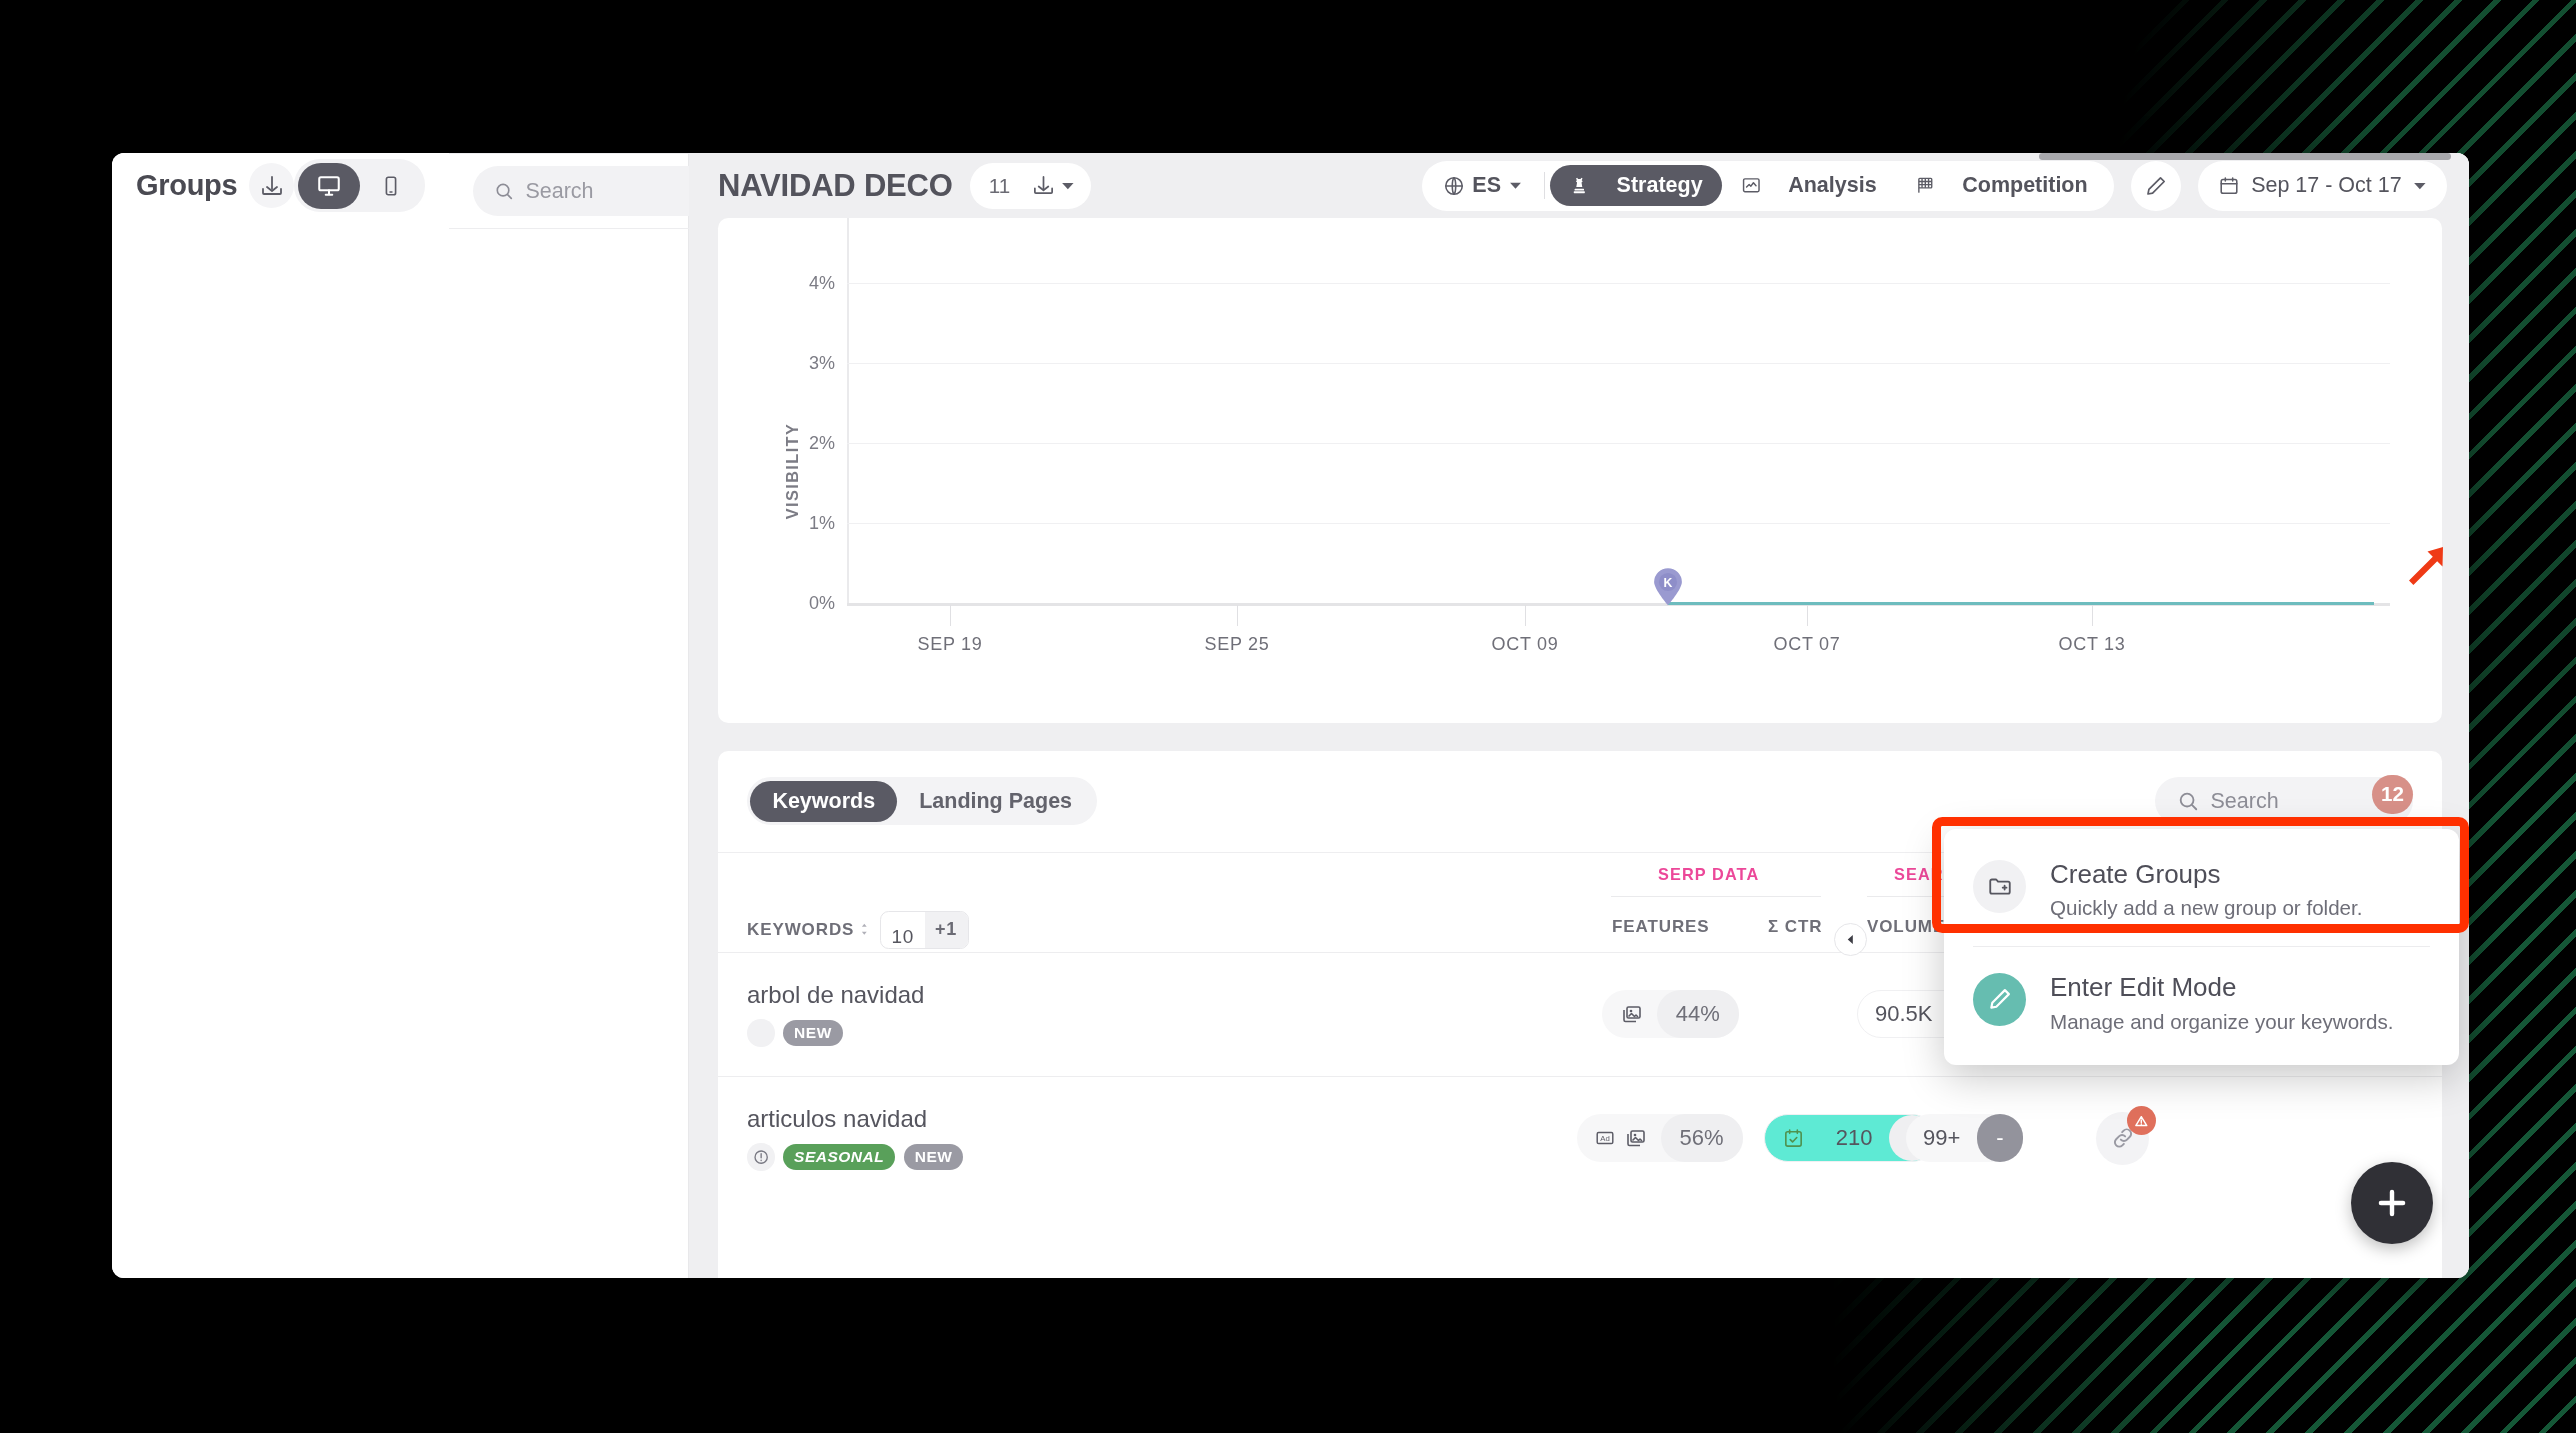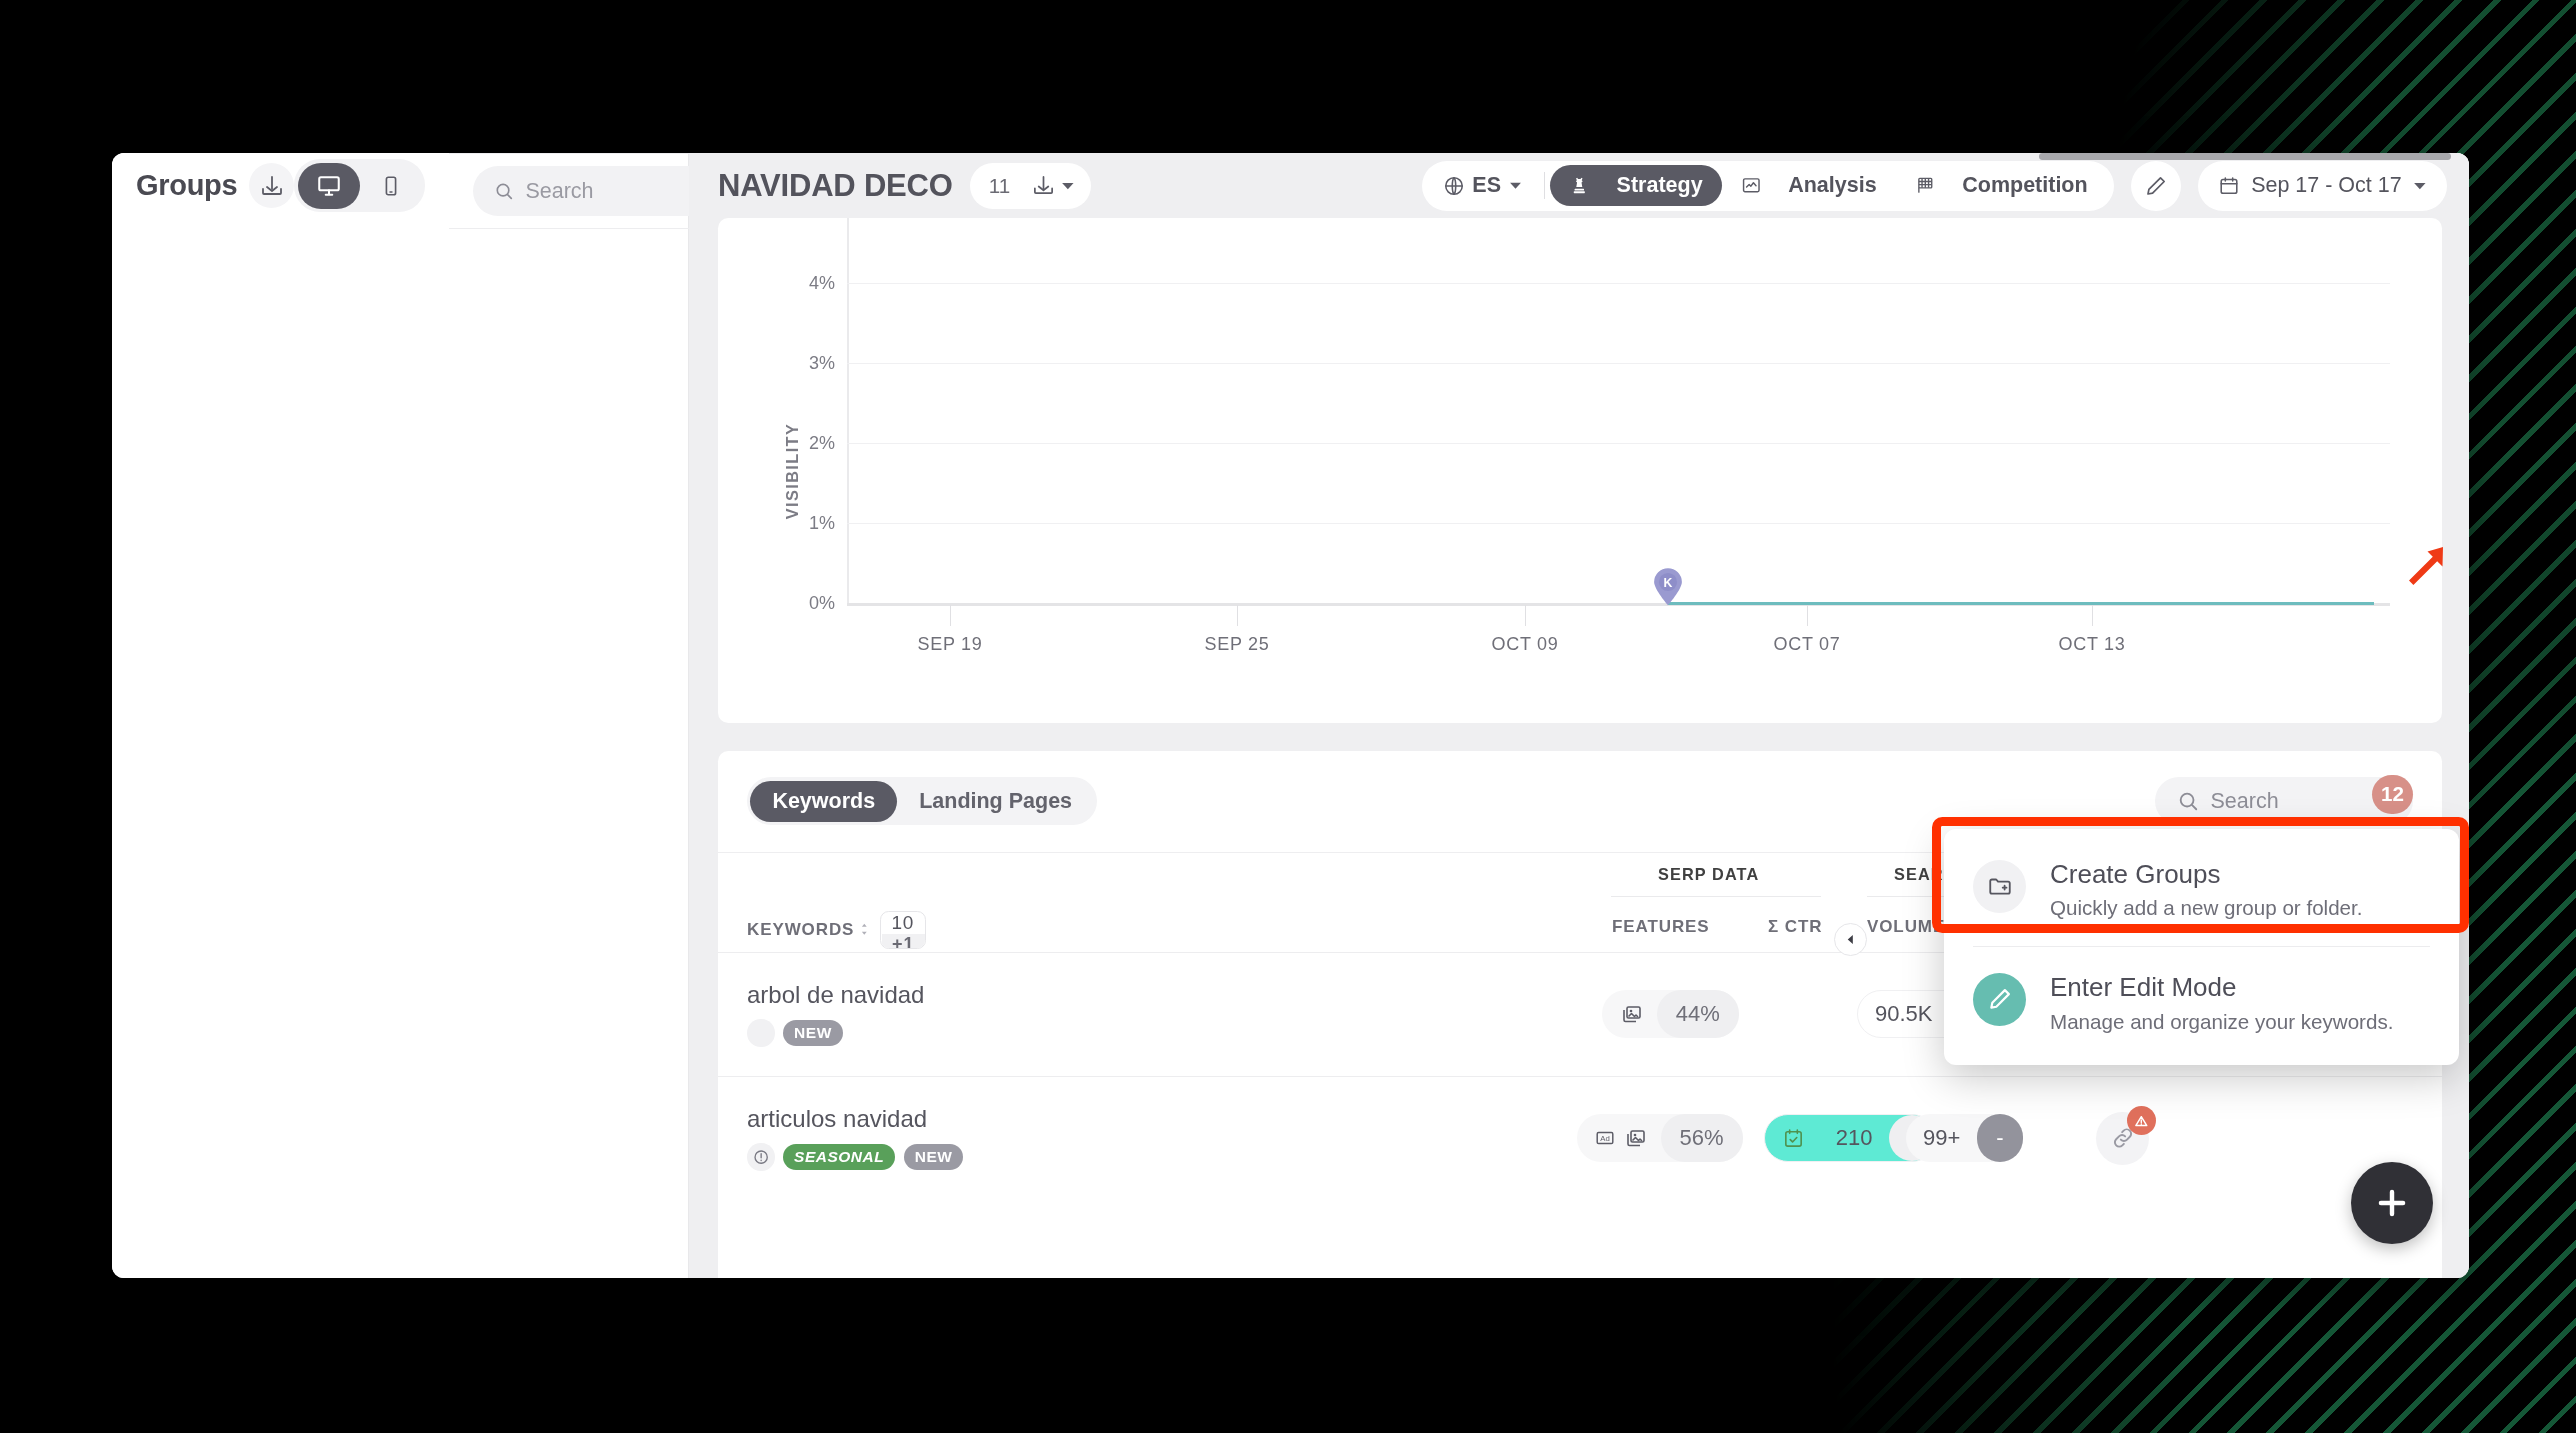--- a/index.html
+++ b/index.html
@@ -123,25 +123,25 @@
   .tabs-row { height:101px; display:flex; align-items:center; padding:0 29px; }
   .tabs { background:#f3f3f5; border-radius:24px; height:48px; display:flex; align-items:center; padding:0 3.4px; }
   .tab { height:41px; padding:0 22px; border-radius:20.6px; display:flex; align-items:center;
          font-size:21.5px; color:#63636c; font-weight:600;}
   .tab.active { background:#5a5a64; color:#fff; }
   .tsearch { margin-left:auto; height:48px; background:#f3f3f5; border-radius:24px;
              display:flex; align-items:center; gap:12px; padding:0 22px; width:258px; }
   .tsearch span { font-size:21.5px; color:#8d8d96; }
 
   .thead { border-top:0.9px solid #eeeef0; position:relative; height:100px; }
-  .grp-lbl { position:absolute; font-size:16.3px; letter-spacing:1.1px; color:#404040; font-weight:600; }
+  .grp-lbl { position:absolute; font-size:16.3px; letter-spacing:1.1px; color:#ec4899; font-weight:600; }
   .grp-rule { position:absolute; height:0.9px; background:#eaeaec; }
   .col-lbl { position:absolute; font-size:17px; letter-spacing:0.9px; color:#6f6f78; font-weight:600; white-space:nowrap;}
   .kw-count { display:inline-flex; align-items:flex-end; height:38px; border:0.9px solid #e6e6e9;
-              border-radius:8.6px; overflow:hidden; vertical-align:middle; margin-left:8.6px;flex-direction:column;}
+              border-radius:8.6px; overflow:hidden; vertical-align:middle; margin-left:8.6px;}
   .kw-count b { font-size:19px; font-weight:400; color:#55555e; padding:0 10.3px; }
   .kw-count i { font-style:normal; font-size:18px; color:#6b6b74; background:#f1f1f3; padding:0 10.3px; height:100%;
                 display:flex; align-items:center;}
 
   .trow { height:124px; border-top:0.9px solid #ededef; display:flex; align-items:center; padding:0 29px; position:relative; }
   .kw-name { font-size:24px; color:#55555e; }
   .kw-tags { display:flex; align-items:center; gap:8.6px; margin-top:10.3px; }
   .tag { height:26px; border-radius:13px; padding:0 11px; font-size:15.5px; font-weight:700;
          letter-spacing:0.5px; color:#fff; display:flex; align-items:center; }
   .tag.new { background:#9a9aa3; }

